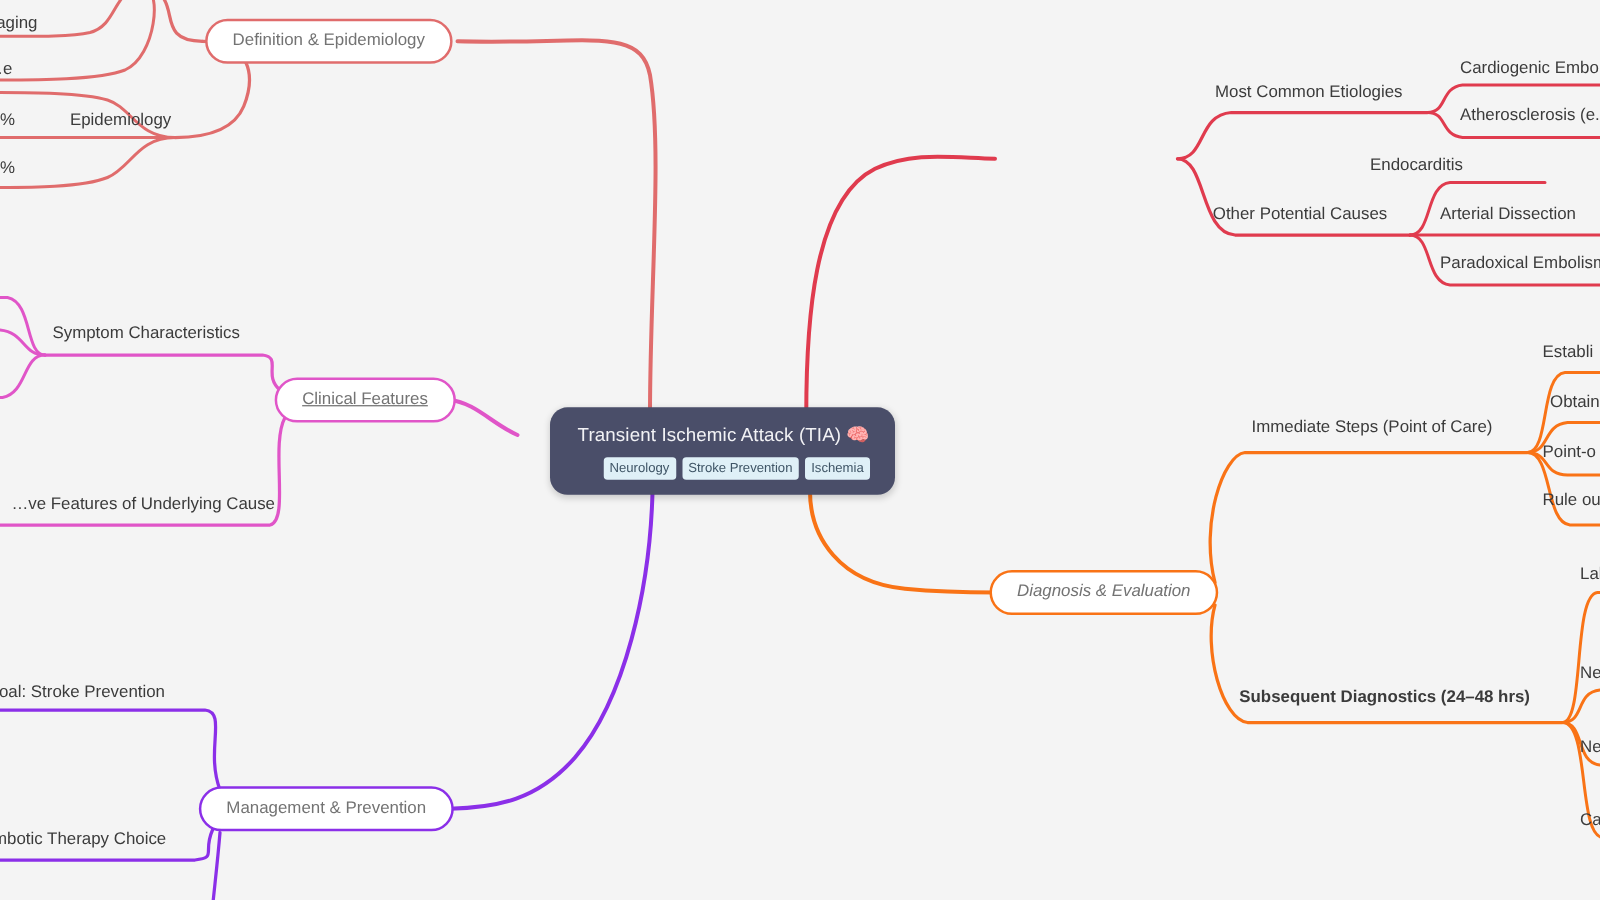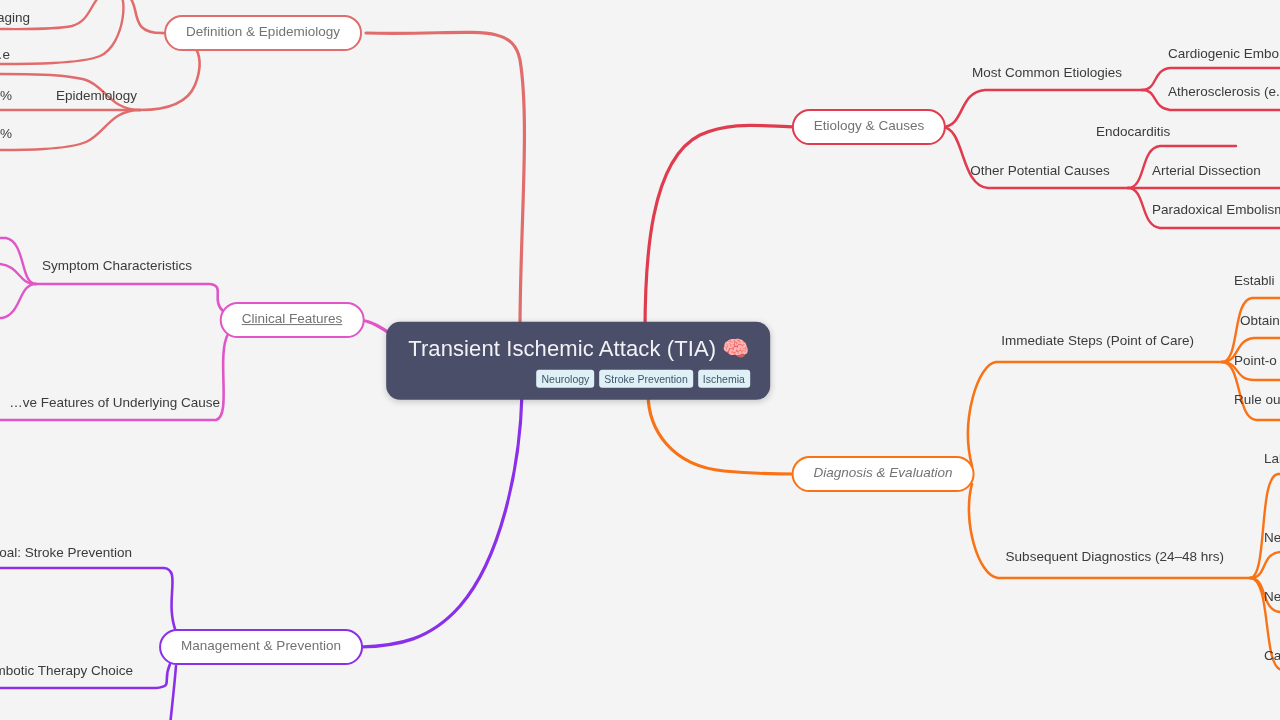--- a/index.html
+++ b/index.html
@@ -29,21 +29,21 @@
   
   .root {
     background: #4a4e69;
     border-radius: 14px;
     padding: 14px 20px 12px 22px;
     box-shadow: 0 2px 6px rgba(0,0,0,0.18);
     text-align: left;
   }
   .root-title {
     color: #f2f2f5;
-    font-size: 22px;
+    font-size: 15px;
     font-weight: 400;
     letter-spacing: .1px;
     line-height: 1.15;
     display: block;
   }
   .root-tags {
     margin-top: 9px;
     display: flex;
     gap: 5px;
     justify-content: flex-end;
@@ -165,23 +165,20 @@
       <span class="tag">Neurology</span>
       <span class="tag">Stroke Prevention</span>
       <span class="tag">Ischemia</span>
     </div>
   </div>
 
   <div class="node pill" style="left:263px; top:33px; border-color:#e06c6c;">
     <span>Definition &amp; Epidemiology</span>
   </div>
 
-  <div class="node pill" style="left:869px; top:127px; border-color:#e03b4e;">
-    <span>Etiology &amp; Causes</span>
-  </div>
 
   <div class="node pill" style="left:292px; top:320px; border-color:#e055c8;text-decoration:underline;">
     <span>Clinical Features</span>
   </div>
 
   <div class="node pill" style="left:883px; top:474px; border-color:#f97316;font-style:italic;">
     <span>Diagnosis &amp; Evaluation</span>
   </div>
 
   <div class="node pill" style="left:261px; top:647px; border-color:#8b2fe8;">
@@ -229,21 +226,21 @@
   <div class="node plain anchor-r" style="left:192px; top:266px;">
     <span>Symptom Characteristics</span>
   </div>
   <div class="node plain anchor-r" style="left:220px; top:403px;">
     <span>…ve Features of Underlying Cause</span>
   </div>
 
   <div class="node plain anchor-r" style="left:1194px; top:341px;">
     <span>Immediate Steps (Point of Care)</span>
   </div>
-  <div class="node plain anchor-r" style="left:1224px; top:557px;">
+  <div class="node plain anchor-r" style="left:1224px; top:557px;font-weight:bold;">
     <span>Subsequent Diagnostics (24–48 hrs)</span>
   </div>
   <div class="node plain leaf anchor-l" style="left:1234px; top:281px;">
     <span>Establi</span>
   </div>
   <div class="node plain leaf anchor-l" style="left:1240px; top:321px;">
     <span>Obtain</span>
   </div>
   <div class="node plain leaf anchor-l" style="left:1234px; top:361px;">
     <span>Point-o</span>

